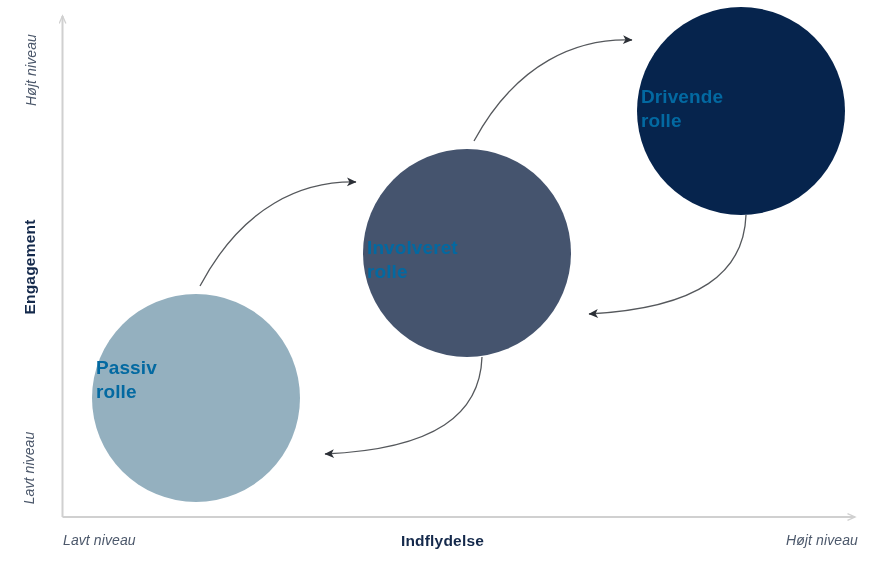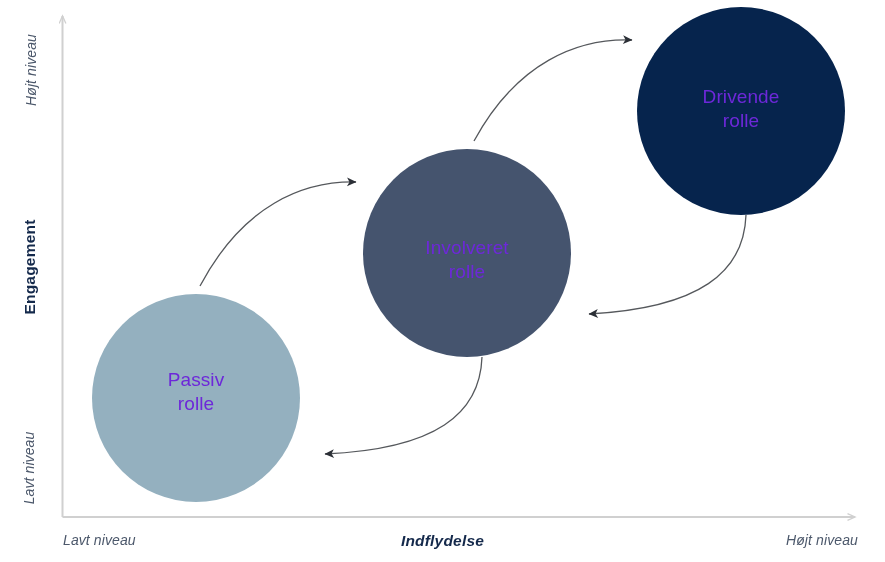--- a/index.html
+++ b/index.html
@@ -17,42 +17,40 @@
   }
   .diagram-svg {
     position: absolute;
     left: 0;
     top: 0;
     width: 885px;
     height: 562px;
   }
   .bubble-label {
     position: absolute;
-    text-align: center;
-    color: #6d28d9;
-    font-weight: normal;
+    color: #0369a1;
+    font-weight: bold;
     font-size: 19px;
     line-height: 1.28;
     letter-spacing: 0.1px;
     white-space: pre-line;
     pointer-events: none;
   }
   .axis-title {
     position: absolute;
     color: #14294b;
     font-weight: bold;
     font-size: 15.5px;
     letter-spacing: 0.2px;
   }
   .axis-title-x {
     left: 0;
     right: 0;
     top: 532px;
     text-align: center;
-    font-style: italic;
   }
   .axis-title-y {
     left: -50px;
     top: 258px;
     width: 160px;
     text-align: center;
     transform: rotate(-90deg);
   }
   .axis-tick {
     position: absolute;
@@ -97,21 +95,21 @@
     <circle cx="467" cy="253" r="104" fill="#45546e"></circle>
     <circle cx="741" cy="111" r="104" fill="#06244d"></circle>
 
     <path d="M 200,286 C 243,205 303,181 356,182" fill="none" stroke="#55585c" stroke-width="1.3" marker-end="url(#flow-arrow)"></path>
     <path d="M 474,141 C 517,62 578,38 632,40" fill="none" stroke="#55585c" stroke-width="1.3" marker-end="url(#flow-arrow)"></path>
 
     <path d="M 746,215 C 744,272 700,308 589,314" fill="none" stroke="#55585c" stroke-width="1.3" marker-end="url(#flow-arrow)"></path>
     <path d="M 482,357 C 480,414 436,449 325,454" fill="none" stroke="#55585c" stroke-width="1.3" marker-end="url(#flow-arrow)"></path>
   </svg>
 
-  <div class="bubble-label" style="left:96px; top:368px; width:200px;">Passiv
+  <div class="bubble-label" style="left:96px; top:356px; width:200px;">Passiv
 rolle</div>
   <div class="bubble-label" style="left:367px; top:236px; width:200px;">Involveret
 rolle</div>
   <div class="bubble-label" style="left:641px; top:85px; width:200px;">Drivende
 rolle</div>
 
   <div class="axis-title axis-title-x">Indflydelse</div>
   <div class="axis-title axis-title-y">Engagement</div>
 
   <div class="axis-tick tick-x-low">Lavt niveau</div>

